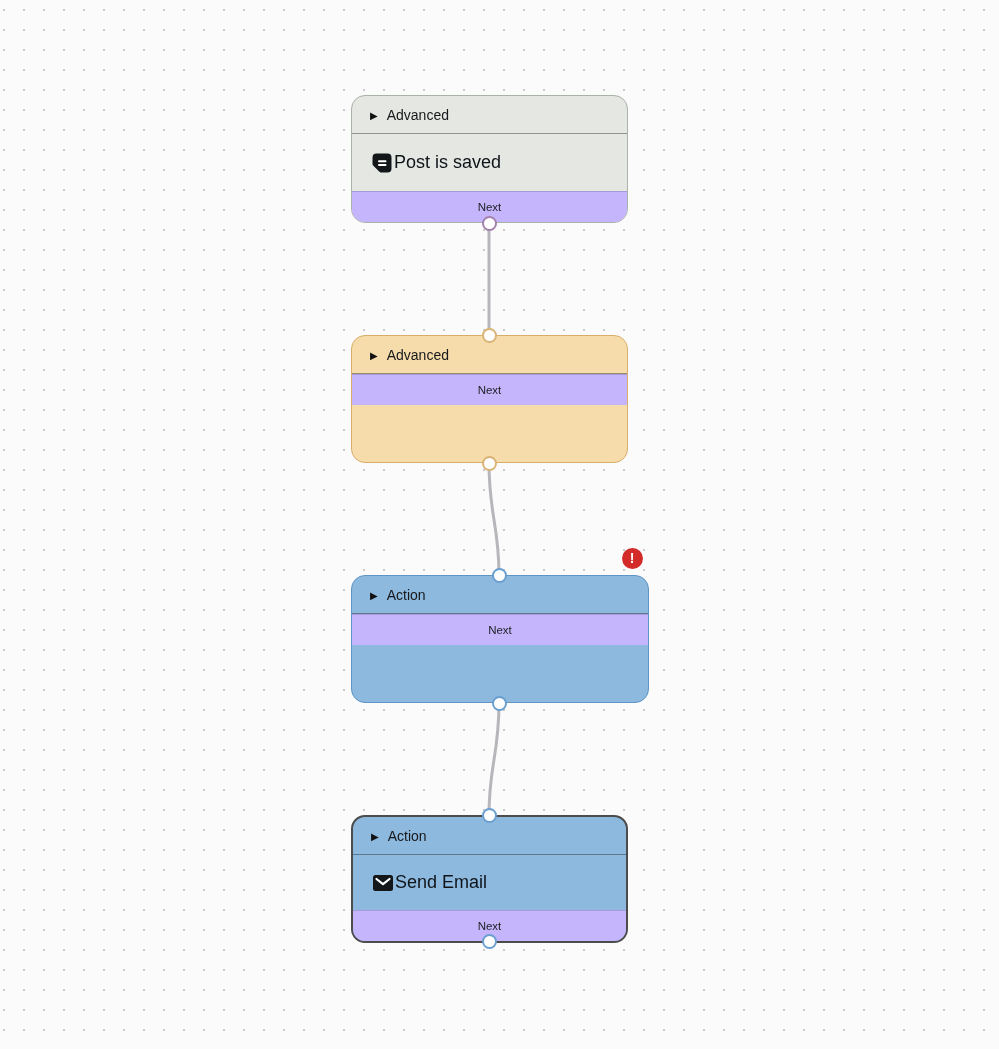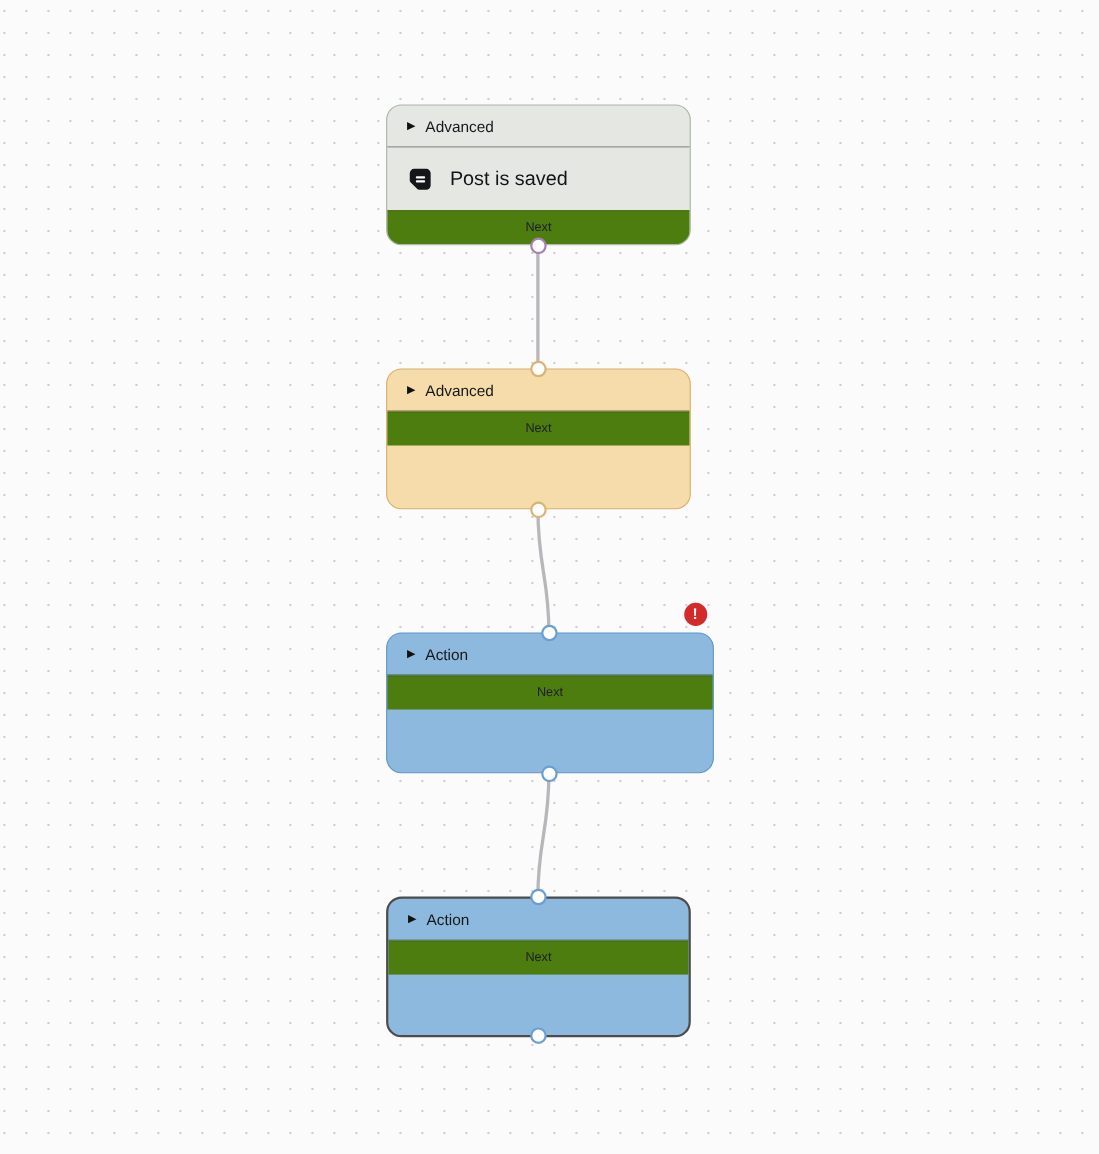--- a/index.html
+++ b/index.html
@@ -61,31 +61,30 @@
     color: #111;
     line-height: 1;
     transform: translateY(0.5px);
   }
 
   .node-body {
     flex: 1 1 auto;
     display: flex;
     align-items: center;
     padding: 0 18px;
-    gap: 15px;
     color: #0f1419;
     font-size: 18px;
   }
   .body-icon { width: 24px; height: 24px; flex: 0 0 24px; }
   .body-icon svg { display: block; width: 24px; height: 24px; }
 
   .node-footer {
     flex: 0 0 30px;
     height: 30px;
-    background: #4d7c0f;
+    background: #c4b5fd;
     border-top: 1px solid rgba(0,0,0,0.14);
     display: flex;
     align-items: center;
     justify-content: center;
     font-size: 11.5px;
     color: #1d1f23;
   }
 
   .port {
     position: absolute;
@@ -168,20 +167,29 @@
     <div class="node-footer">
       <span>Next</span>
     </div>
   </div>
 
   <div class="node n-action selected" style="left:351px; top:815px; width:277px;">
     <div class="node-header">
       <span class="play-icon">▶</span>
       <span>Action</span>
     </div>
+    <div class="node-body">
+      <span class="body-icon">
+        <svg viewBox="0 0 24 24">
+          <rect x="2" y="4" width="20" height="16" rx="2.5" fill="#14171a"></rect>
+          <path d="M5.5 8 L12 13.2 L18.5 8" fill="none" stroke="#ffffff" stroke-width="2.2" stroke-linecap="round" stroke-linejoin="round"></path>
+        </svg>
+      </span>
+      <span class="node-title">Send Email</span>
+    </div>
     <div class="node-footer">
       <span>Next</span>
     </div>
   </div>
 
   <div class="port port-purple" style="left:481.5px; top:215.5px;"></div>
   <div class="port port-tan" style="left:481.5px; top:327.5px;"></div>
   <div class="port port-tan" style="left:481.5px; top:455.5px;"></div>
   <div class="port port-blue" style="left:491.5px; top:567.5px;"></div>
   <div class="port port-blue" style="left:491.5px; top:695.5px;"></div>

